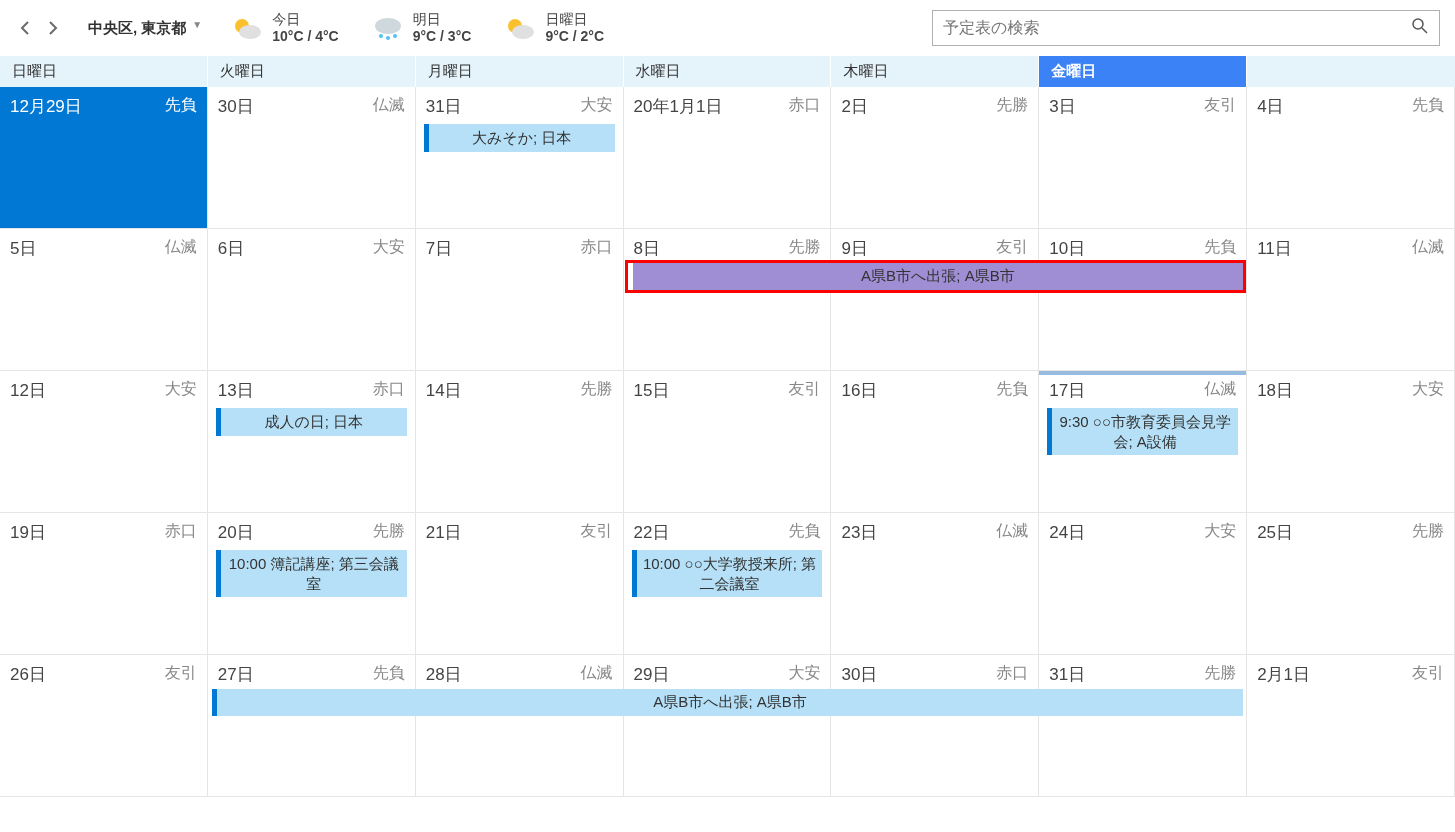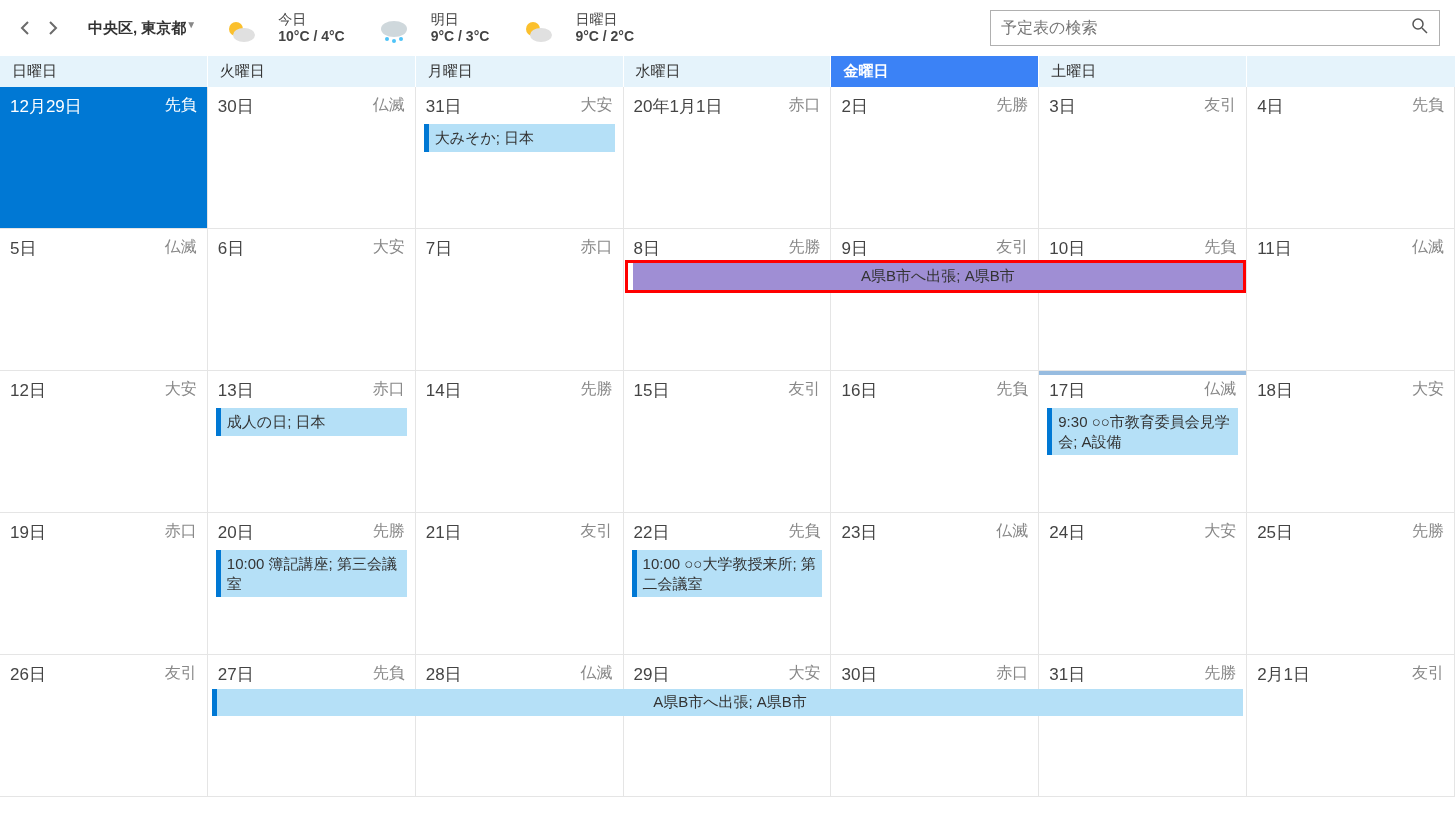--- a/index.html
+++ b/index.html
@@ -26,38 +26,38 @@
     font-size: 30px;
     font-weight: 400;
     color: #333;
     padding-right: 40px;
     white-space: nowrap;
   }
   .location {
     font-weight: bold;
     font-size: 15px;
     color: #333;
-    display: flex; gap: 0;
+    display: flex; gap: 6px;
     padding-right: 18px;
   }
   .location .drop { font-size: 10px; color: #888; }
   .weather {
-    display: flex; align-items: flex-end; gap: 20px;
+    display: flex; align-items: center; gap: 8px;
     padding-right: 22px;
   }
   .weather .icon { width: 34px; height: 28px; display:flex; align-items:center; justify-content:center;}
   .weather .txt { line-height: 1.2; font-size: 14px; color: #444;}
   .weather .label { font-size: 14px; color: #444;}
   .weather .temp { font-weight: bold; }
   .spacer { flex: 1; }
   .search {
     display: flex; align-items: center;
     border: 1px solid #b0b0b0;
     height: 36px;
-    width: 450px;
+    width: 508px;
     padding: 0 10px;
   }
   .search input {
     flex: 1; border: none; outline: none;
     font-size: 16px; color: #666;
   }
   .search .mag { color: #555; font-size: 18px;}
   
   .day-header-row {
     display: grid;
@@ -102,20 +102,21 @@
   .cell .today-mark { border-top: 4px solid #97bce0; margin: -6px -8px 2px -8px; }
   
   .event {
     background: #b5e0f7;
     border-left: 5px solid #0078d4;
     padding: 4px 6px;
     font-size: 15px;
     color: #333;
     margin-bottom: 3px;
     line-height: 1.3;
+    text-align: center;
   }
   .span-event {
     position: absolute;
     background: #9f8ed4;
     border-left: 5px solid #fff;
     color: #333;
     font-size: 15px;
     padding: 4px 6px;
     text-align: center;
     z-index: 5;
@@ -196,22 +197,22 @@
         </svg>
     </span>
   </div>
 </div>
 
 <div class="day-header-row" id="day-header-row">
     <div class="day-header">日曜日</div>
     <div class="day-header">火曜日</div>
     <div class="day-header">月曜日</div>
     <div class="day-header">水曜日</div>
+    <div class="day-header">木曜日</div>
     <div class="day-header today-col">金曜日</div>
-    <div class="day-header">土曜日</div>
   </div>
 
 <div class="grid" id="cal-grid">
     <div class="cell selected">
       <div class="datebar">
         <span>12月29日</span>
         <span class="rokuyou">先負</span>
       </div>
     </div>
     <div class="cell">

